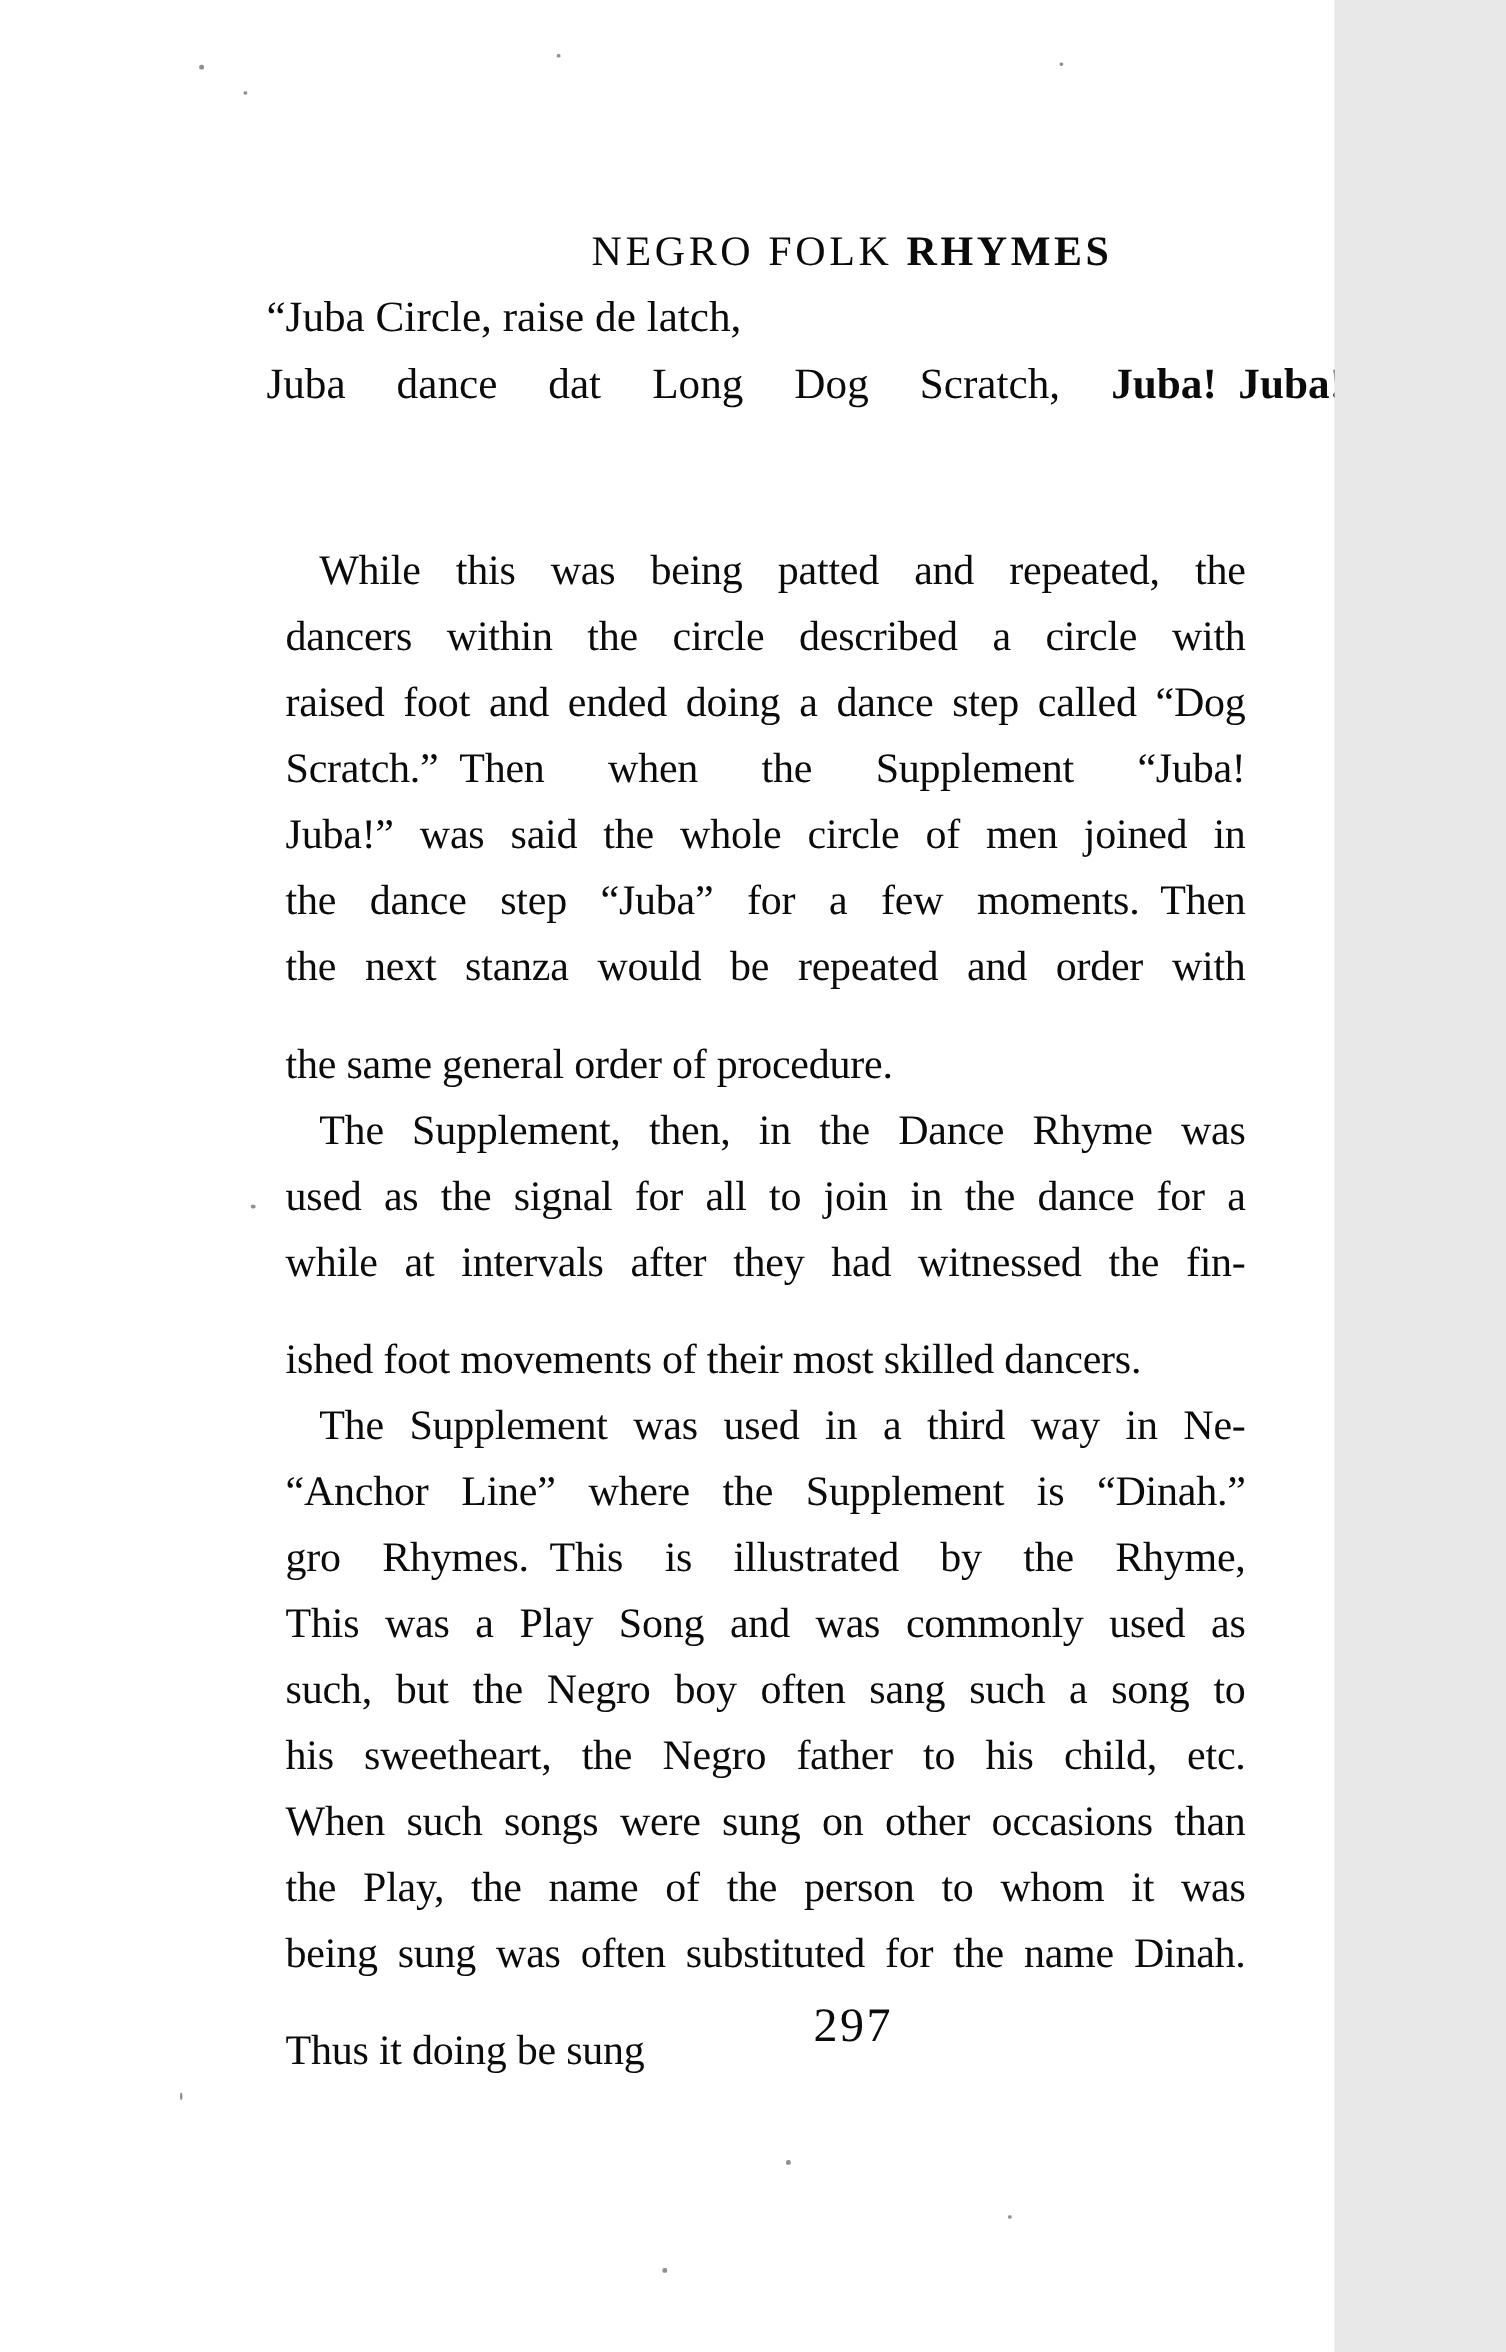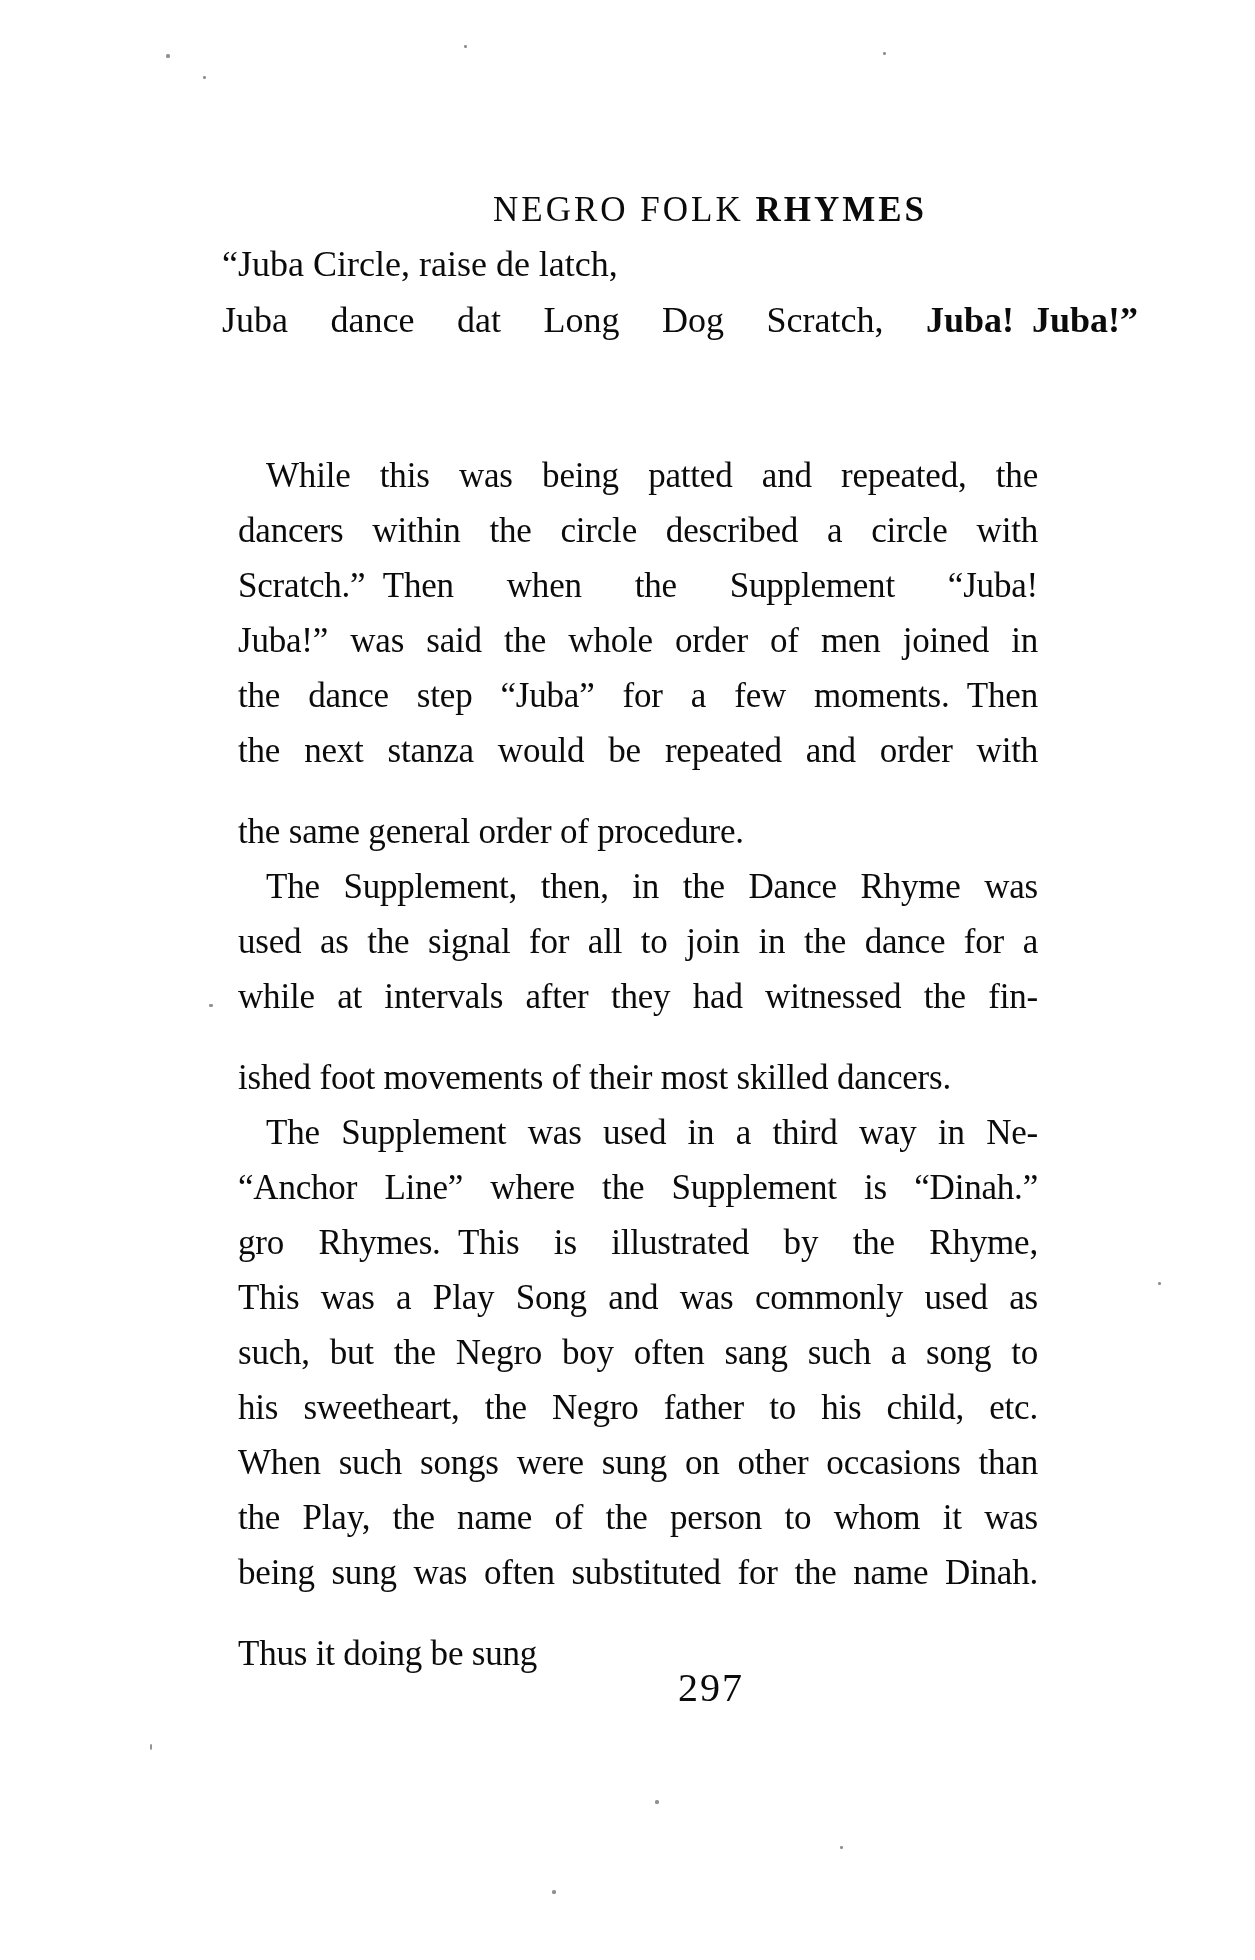--- a/index.html
+++ b/index.html
@@ -1,18 +1,18 @@
 <!DOCTYPE html>
 <html><head>
 <meta charset="utf-8">
 <style>
   html, body { margin: 0; padding: 0; background: #e8e8e8; }
   #page {
     position: relative;
-    width: 1255px;
+    width: 1112px;
     height: 1960px;
     background: #ffffff;
     font-family: "Liberation Serif", "DejaVu Serif", serif;
     color: #0b0b0b;
     overflow: hidden;
   }
   #running-head {
     position: absolute;
     left: 493px;
     top: 190px;
@@ -80,22 +80,23 @@
   <div id="quote-block">
     <div class="qline">“Juba Circle, raise de latch,</div>
     <div class="qline justify">
       <span>Juba dance dat Long Dog Scratch, </span><span class="emph">Juba! Juba!”</span>
     </div>
   </div>
 
   <div id="body-text">
       <div class="line indent">While this was being patted and repeated, the</div>
       <div class="line">dancers within the circle described a circle with</div>
+      <div class="line">raised foot and ended doing a dance step called “Dog</div>
       <div class="line">Scratch.” Then when the Supplement “Juba!</div>
-      <div class="line">Juba!” was said the whole order of men joined in</div>
+      <div class="line">Juba!” was said the whole circle of men joined in</div>
       <div class="line">the dance step “Juba” for a few moments. Then</div>
       <div class="line">the next stanza would be repeated and order with</div>
       <div class="line last">the same general order of procedure.</div>
       <div class="line indent">The Supplement, then, in the Dance Rhyme was</div>
       <div class="line">used as the signal for all to join in the dance for a</div>
       <div class="line">while at intervals after they had witnessed the fin-</div>
       <div class="line last">ished foot movements of their most skilled dancers.</div>
       <div class="line indent">The Supplement was used in a third way in Ne-</div>
       <div class="line">“Anchor Line” where the Supplement is “Dinah.”</div>
       <div class="line">gro Rhymes. This is illustrated by the Rhyme,</div>

